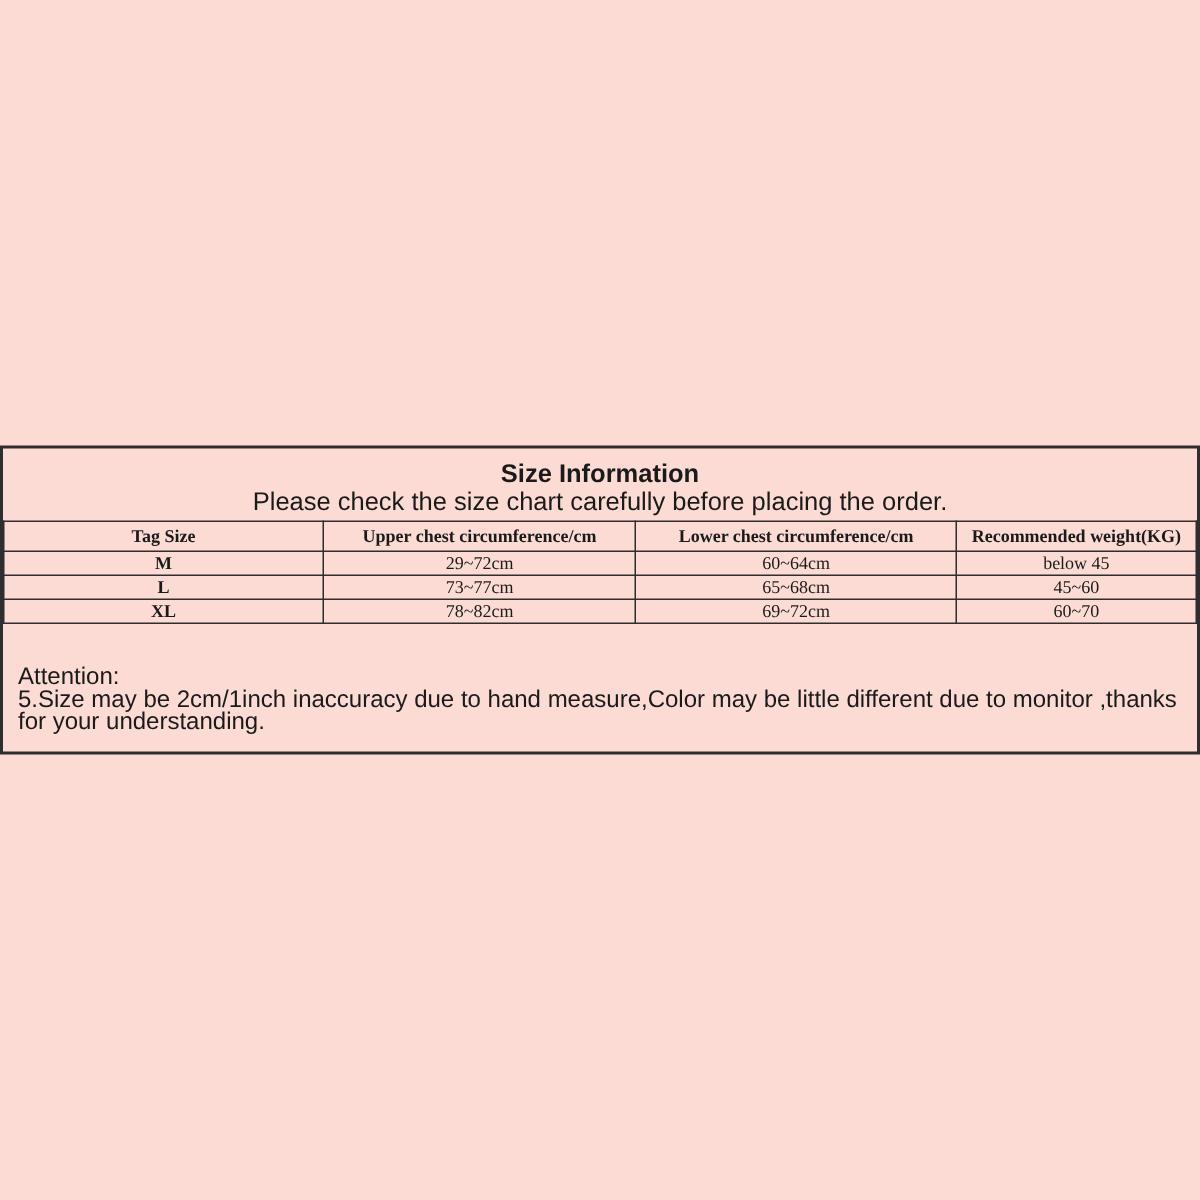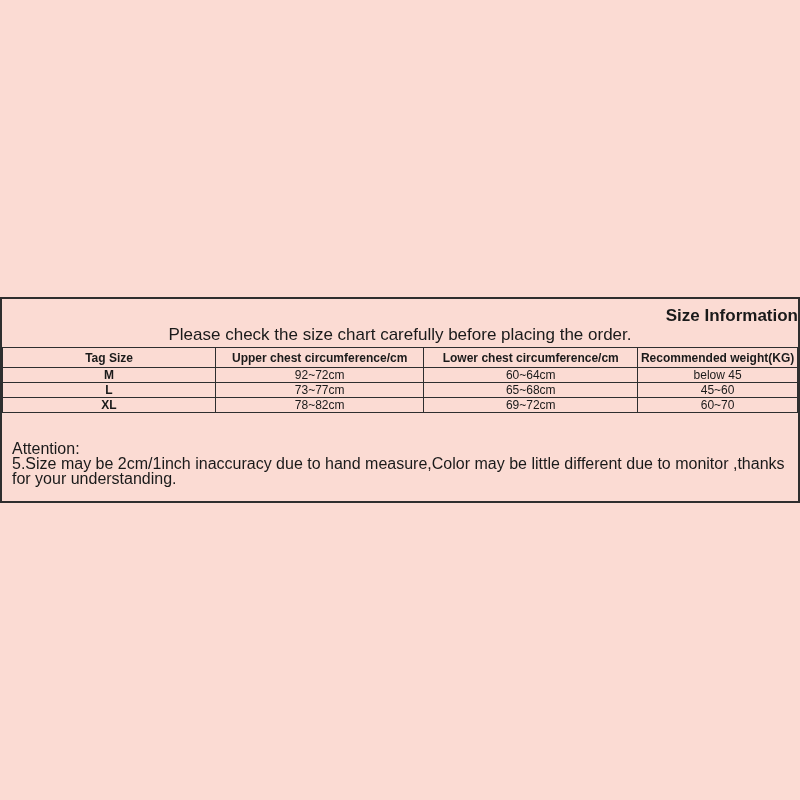--- a/index.html
+++ b/index.html
@@ -15,21 +15,21 @@
     position: absolute;
     left: 0;
     top: 297px;
     width: 800px;
     height: 206px;
     box-sizing: border-box;
     border: 2px solid #2e2e2e;
     background: #fbdbd3;
   }
   .title {
-    text-align: right;
+    text-align: center;
     font-size: 17px;
     font-weight: bold;
     padding-top: 7px;
     height: 20px;
     line-height: 20px;
   }
   .subtitle {
     text-align: center;
     font-size: 17px;
     margin-top: 2px;
@@ -43,20 +43,21 @@
     table-layout: fixed;
   }
   table.size-table th,
   table.size-table td {
     border: 1px solid #2e2e2e;
     text-align: center;
     font-size: 12px;
     padding: 0;
     overflow: hidden;
     white-space: nowrap;
+    font-family: Liberation Serif, serif;
   }
   table.size-table th {
     height: 19px;
     font-weight: bold;
   }
   table.size-table td {
     height: 14px;
     font-weight: normal;
   }
   table.size-table td:first-child {
@@ -93,21 +94,21 @@
       <tr>
         <th>Tag Size</th>
         <th>Upper chest circumference/cm</th>
         <th>Lower chest circumference/cm</th>
         <th>Recommended weight(KG)</th>
       </tr>
     </thead>
     <tbody>
       <tr>
         <td>M</td>
-        <td>92~72cm</td>
+        <td>29~72cm</td>
         <td>60~64cm</td>
         <td>below 45</td>
       </tr>
       <tr>
         <td>L</td>
         <td>73~77cm</td>
         <td>65~68cm</td>
         <td>45~60</td>
       </tr>
       <tr>

